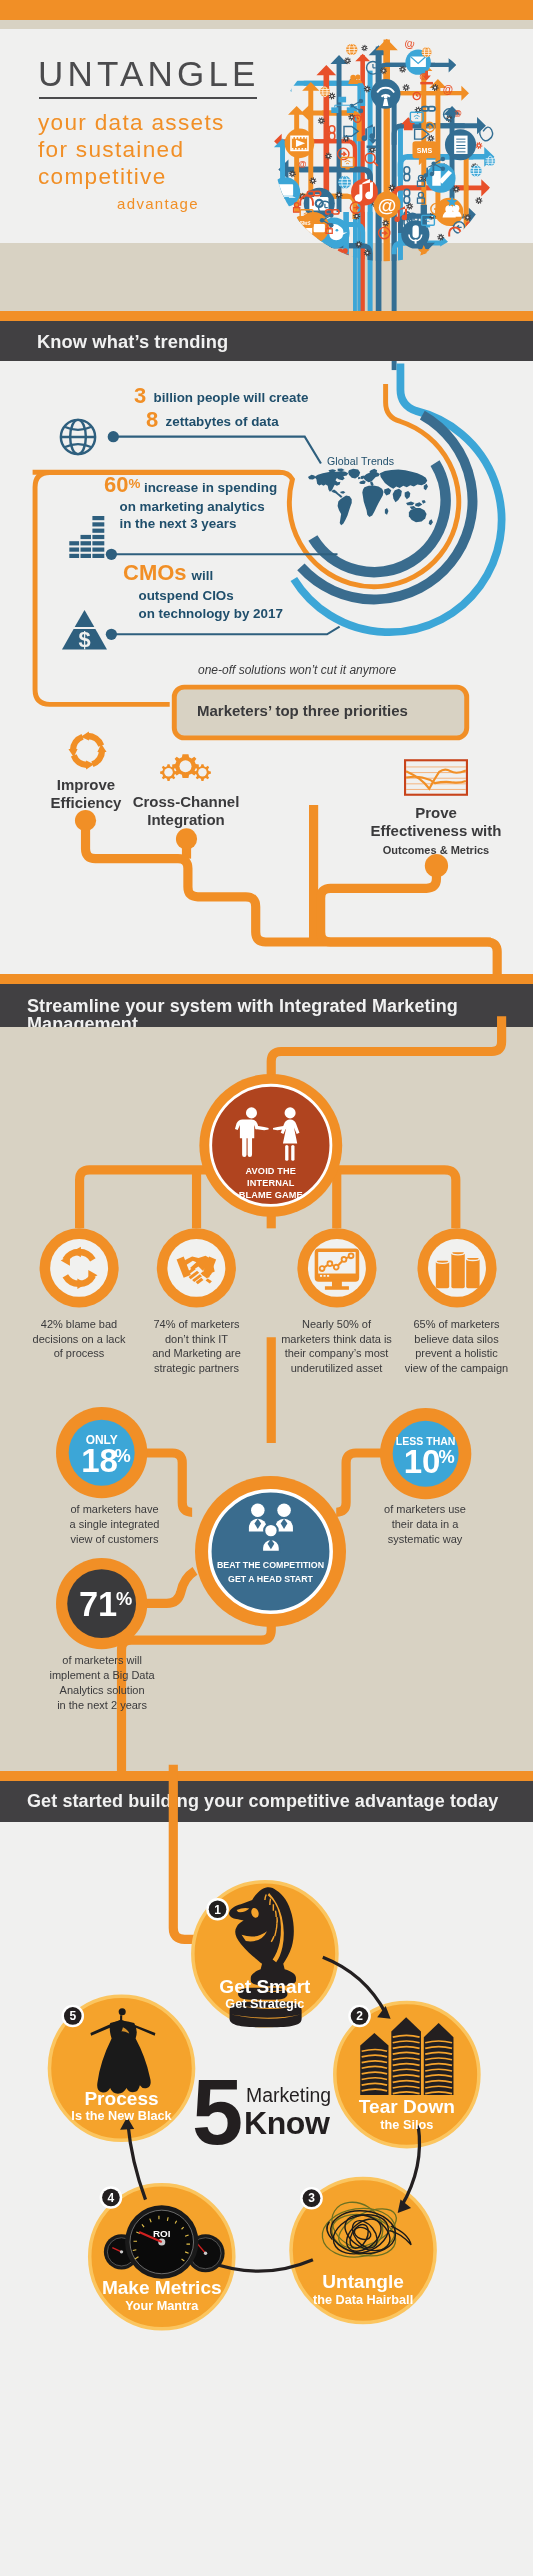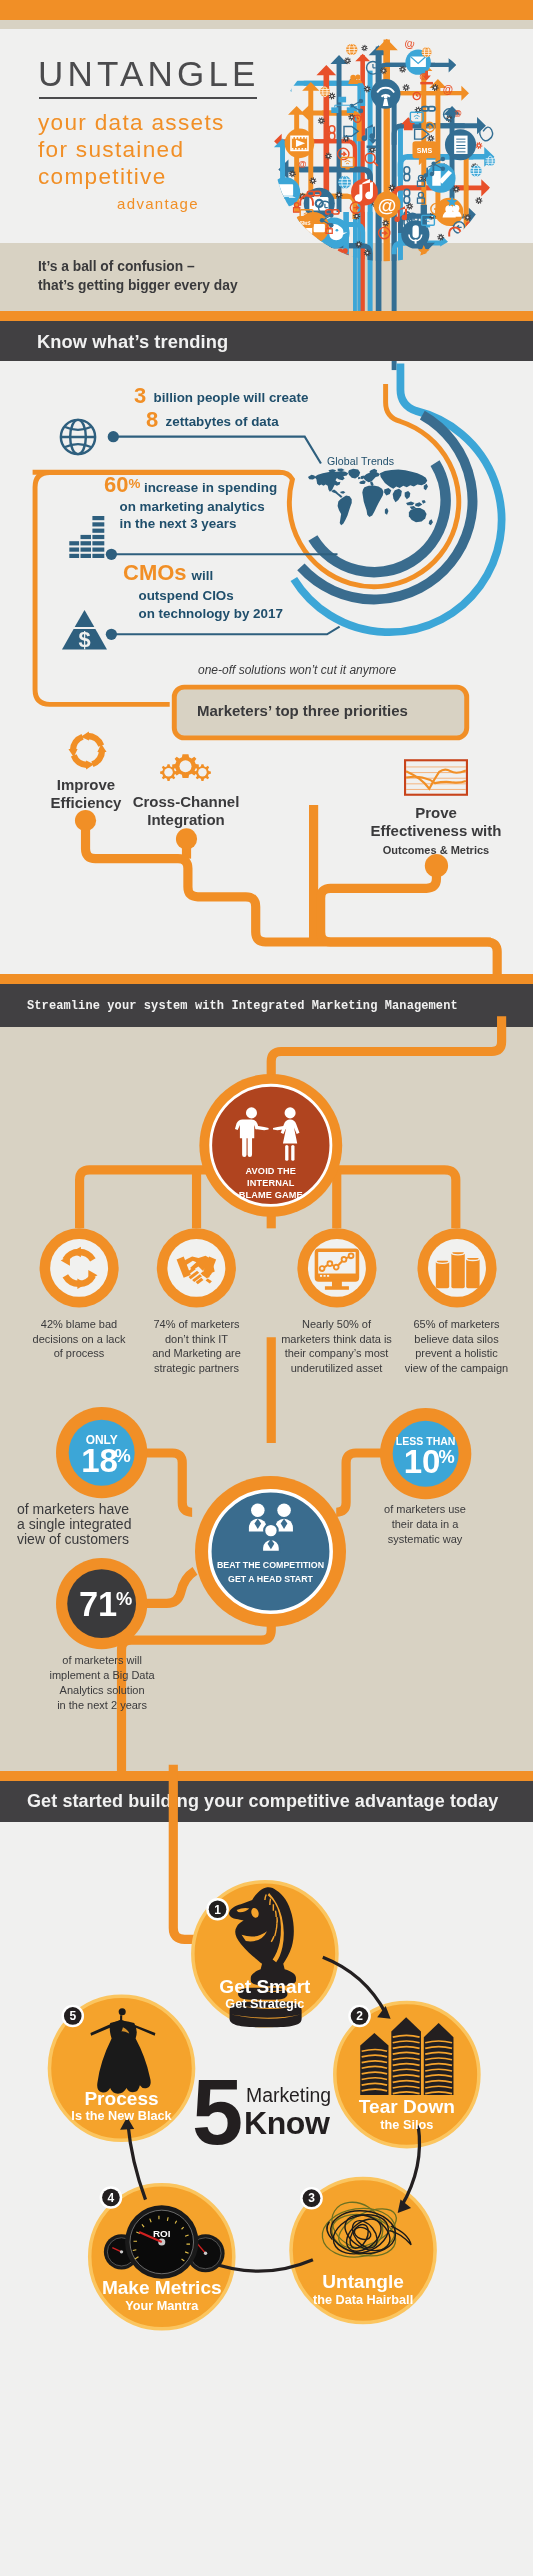--- a/index.html
+++ b/index.html
@@ -25,24 +25,20 @@
   </div>
   <div class="abs" style="left:39px;top:97px;width:218px;height:2.1px;background:#4B4B4D;"></div>
   <div class="abs" style="left:38px;top:109px;width:240px;">
     <div style="font-size:22.6px;line-height:27px;letter-spacing:1.3px;color:#F18F26;font-weight:400;">your data assets</div>
     <div style="font-size:22.6px;line-height:27px;letter-spacing:1.3px;color:#F18F26;font-weight:400;">for sustained</div>
     <div style="font-size:22.6px;line-height:27px;letter-spacing:1.3px;color:#F18F26;font-weight:400;">competitive</div>
     <div style="font-size:15px;line-height:27px;letter-spacing:1.3px;color:#F18F26;font-weight:400;text-align:center;">advantage</div>
   </div>
 
   <div class="band-beige" style="top:243px;height:68px;"></div>
-  <div class="abs" style="left:38px;top:257px;width:296px;">
-    <div style="font-size:13.8px;line-height:19px;color:#3A3A3C;font-weight:bold;">It’s a ball of confusion –</div>
-    <div style="font-size:13.8px;line-height:19px;color:#3A3A3C;font-weight:bold;">that’s getting bigger every day</div>
-  </div>
 <svg class="abs" style="left:0;top:0;pointer-events:none;" width="534" height="452" viewBox="0 0 756 640">
 <defs>
         <clipPath id="ballclip">
           <circle cx="545" cy="212" r="158"></circle>
         </clipPath>
       </defs>
 <g>
 <rect x="499.8" y="300" width="5.5" height="183.0" fill="#3CA6D7"></rect>
 <rect x="506.0" y="300" width="5.0" height="199.0" fill="#3CA6D7"></rect>
 <rect x="510.5" y="300" width="6.0" height="172.0" fill="#E8502A"></rect>
@@ -681,21 +677,21 @@
       <path d="M618 86 L618 104 Q618 118 604 118 L468 118 Q454 118 454 132 L454 180 Q454 194 468 194 L690 194"></path>
       <path d="M690 194 Q704 194 704 208 L704 330"></path>
     </g>
     <circle cx="121" cy="22" r="15" fill="#F18F26"></circle>
     <circle cx="264" cy="48" r="15" fill="#F18F26"></circle>
     <circle cx="618" cy="86" r="16.5" fill="#F18F26"></circle>
   </svg>
 
   <div class="band-orange" style="top:974px;height:10px;"></div>
   <div class="band-dark" style="top:984px;height:43px;"></div>
-  <div class="abs sec-head" style="left:27px;top:997px;font-size:12px;line-height:18.3px;font-family:Liberation Mono, monospace;">Streamline your system with Integrated Marketing Management</div>
+  <div class="abs sec-head" style="left:27px;top:997px;font-size:18px;line-height:18.3px;">Streamline your system with Integrated Marketing Management</div>
   <div class="band-beige" style="top:1027px;height:745px;"></div>
 
   <svg class="abs" style="left:0;top:1129px;overflow:visible;" width="534" height="155" viewBox="0 0 756 220">
     <g fill="none" stroke="#F18F26" stroke-width="13" stroke-linecap="butt">
       <path d="M711 -160 L711 -124 Q711 -110 697 -110 L398 -110 Q384 -110 384 -96 L384 22"></path>
       <path d="M112 141 L112 72 Q112 58 126 58 L630 58 Q646 58 646 72 L646 141"></path>
       <path d="M278 141 L278 58"></path>
       <path d="M384 141 L384 58"></path>
       <path d="M477 141 L477 58"></path>
     </g>
@@ -849,21 +845,21 @@
     <text x="60" y="93" text-anchor="middle" font-family="Liberation Sans,sans-serif" font-size="47" font-weight="bold" fill="#FFFFFF">10</text>
     <text x="95" y="78" text-anchor="middle" font-family="Liberation Sans,sans-serif" font-size="26" font-weight="bold" fill="#FFFFFF">%</text>
   </svg>
   <svg class="abs" style="left:56px;top:1558px;" width="92" height="92" viewBox="0 0 131 131">
     <circle cx="65" cy="65" r="65" fill="#F18F26"></circle>
     <circle cx="65" cy="65" r="49" fill="#3A3A3C"></circle>
     <text x="60" y="83" text-anchor="middle" font-family="Liberation Sans,sans-serif" font-size="49" font-weight="bold" fill="#FFFFFF">71</text>
     <text x="97" y="67" text-anchor="middle" font-family="Liberation Sans,sans-serif" font-size="26" font-weight="bold" fill="#FFFFFF">%</text>
   </svg>
 
-  <div class="abs" style="left:17px;top:1502px;width:169px;color:#3A3A3C;font-size:14px;line-height:15px;">
+  <div class="abs" style="left:30px;top:1502px;width:169px;text-align:center;color:#3A3A3C;font-size:11px;line-height:15px;">
     <div>of marketers have</div>
     <div>a single integrated</div>
     <div>view of customers</div>
   </div>
   <div class="abs" style="left:349px;top:1502px;width:152px;text-align:center;color:#3A3A3C;font-size:11px;line-height:15px;">
     <div>of marketers use</div>
     <div>their data in a</div>
     <div>systematic way</div>
   </div>
   <div class="abs" style="left:17.6px;top:1653px;width:169px;text-align:center;color:#3A3A3C;font-size:11px;line-height:15px;">

